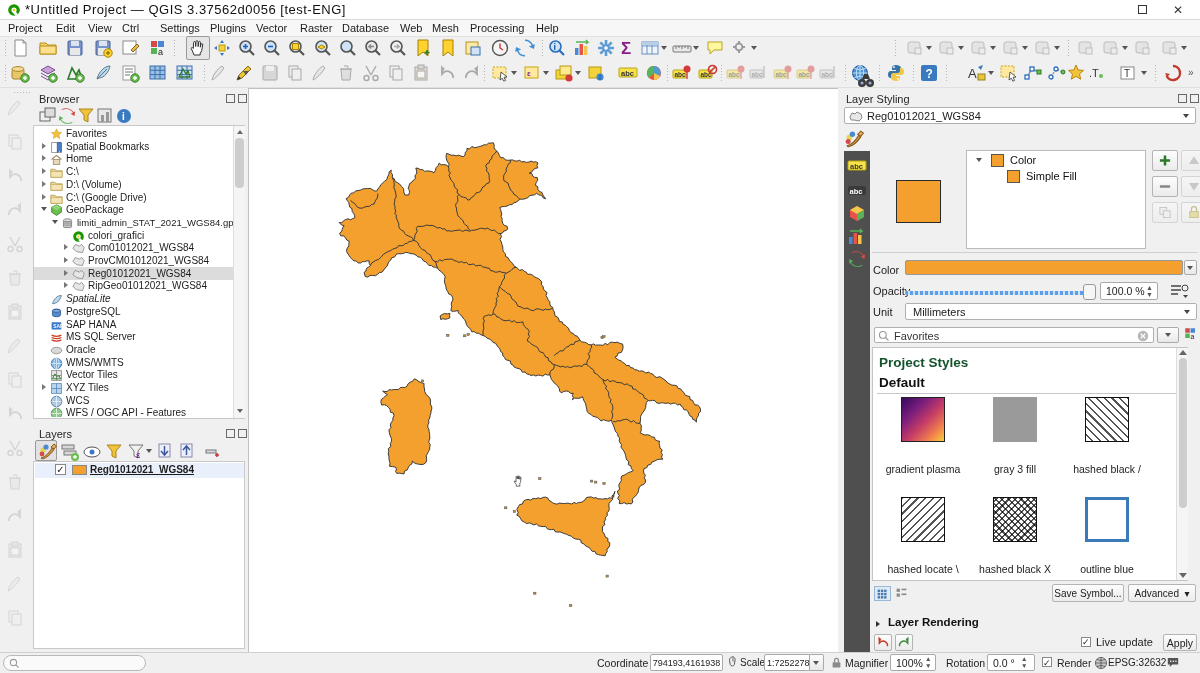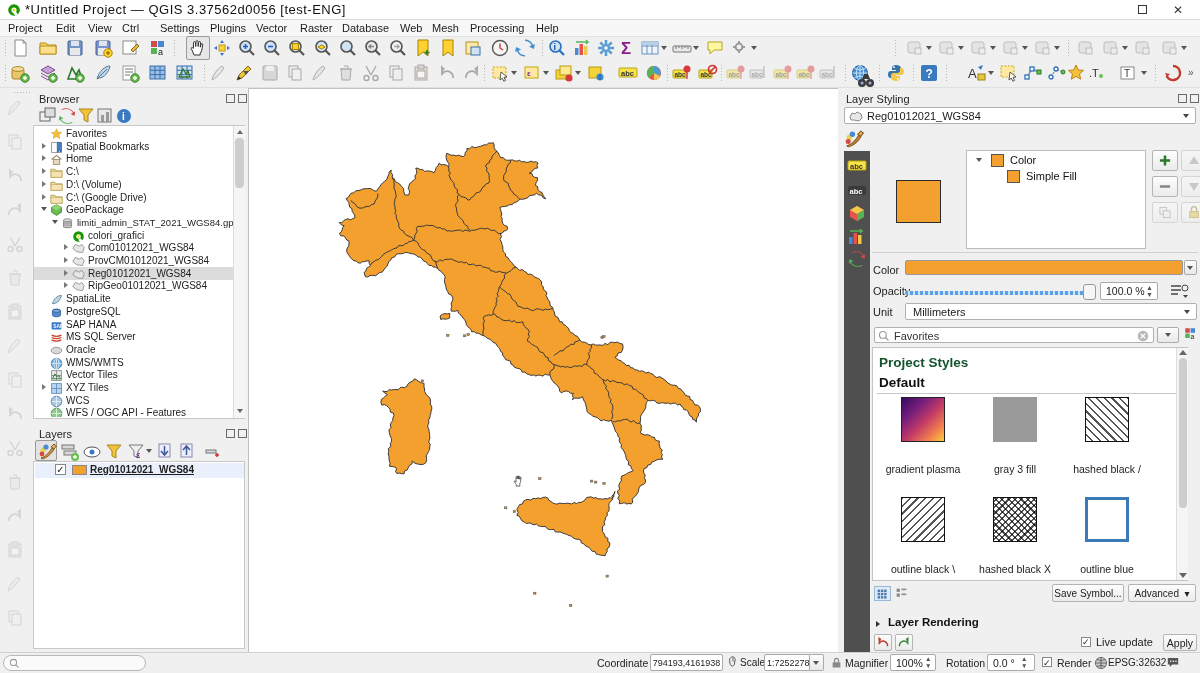--- a/index.html
+++ b/index.html
@@ -882,21 +882,21 @@
           </svg></div>
         <div class="treetxt abs" style="left:54px;top:140.7px;">Reg01012021_WGS84</div>
         <div class="exp" style="left:30px;top:155.39999999999998px"></div>
         <div class="abs" style="left:38px;top:152.39999999999998px;width:13px;height:13px"><svg viewBox="0 0 16 16" width="13" height="13">
             <path d="M1 8l3-5 5 2 3-2 3 4-2 6-7-1z" fill="#e6e6e6" stroke="#8a8a8a"></path>
           </svg></div>
         <div class="treetxt abs" style="left:54px;top:153.39999999999998px;">RipGeo01012021_WGS84</div>
         <div class="abs" style="left:16px;top:165.09999999999997px;width:13px;height:13px"><svg viewBox="0 0 16 16" width="13" height="13">
             <path d="M3 13C5 7 9 3 14 3c-1 5-4 9-9 10z" fill="#bcd6ea" stroke="#5a7a92"></path>
           </svg></div>
-        <div class="treetxt abs" style="left:32px;top:166.09999999999997px;">SpatiaLite</div>
+        <div class="treetxt abs" style="left:32px;top:166.09999999999997px;font-style:italic;">SpatiaLite</div>
         <div class="abs" style="left:16px;top:177.79999999999995px;width:13px;height:13px"><svg viewBox="0 0 16 16" width="13" height="13">
             <path d="M3 6c0-3 10-3 10 0v5c0 3-10 3-10 0z" fill="#5a8ac8" stroke="#2a5a98"></path>
             <ellipse cx="8" cy="6" rx="5" ry="1.8" fill="#88aede" stroke="#2a5a98"></ellipse>
           </svg></div>
         <div class="treetxt abs" style="left:32px;top:178.79999999999995px;">PostgreSQL</div>
         <div class="abs" style="left:16px;top:190.49999999999994px;width:13px;height:13px"><svg viewBox="0 0 16 16" width="13" height="13">
             <rect x="2" y="4" width="12" height="9" rx="1" fill="#3a78c8"></rect>
             <text x="4" y="11" font-size="6" fill="#fff" font-weight="bold">SAP</text>
           </svg></div>
         <div class="treetxt abs" style="left:32px;top:191.49999999999994px;">SAP HANA</div>
@@ -1191,21 +1191,21 @@
         <div class="abs" style="left:6px;top:7px;font-size:13.5px;font-weight:bold;color:#14532d">Project Styles</div>
         <div class="abs" style="left:6px;top:27px;font-size:13.5px;font-weight:bold;color:#111">Default</div>
         <div class="abs" style="left:4px;top:45px;width:300px;height:1px;background:#c8c8c8"></div>
         <div class="abs" style="left:28px;top:49px;width:44px;height:45px;background:linear-gradient(135deg,#35095e,#7a1f7d 30%,#c43b66 55%,#f2814d 80%,#f7cf3c);border:1px solid #222"></div>
         <div class="abs" style="left:10px;top:115px;width:80px;text-align:center;font-size:10.5px;color:#222">gradient  plasma</div>
         <div class="abs" style="left:120px;top:49px;width:44px;height:45px;background:#9a9a9a"></div>
         <div class="abs" style="left:102px;top:115px;width:80px;text-align:center;font-size:10.5px;color:#222">gray 3 fill</div>
         <div class="abs" style="left:212px;top:49px;width:44px;height:45px;border:1.5px solid #111;background:repeating-linear-gradient(45deg,#fff 0 4px,#555 4px 5.5px)"></div>
         <div class="abs" style="left:194px;top:115px;width:80px;text-align:center;font-size:10.5px;color:#222">hashed black /</div>
         <div class="abs" style="left:28px;top:149px;width:44px;height:45px;border:1.5px solid #111;background:repeating-linear-gradient(-45deg,#fff 0 4px,#555 4px 5.5px)"></div>
-        <div class="abs" style="left:10px;top:215px;width:80px;text-align:center;font-size:10.5px;color:#222">outline black \</div>
+        <div class="abs" style="left:10px;top:215px;width:80px;text-align:center;font-size:10.5px;color:#222">hashed locate \</div>
         <div class="abs" style="left:120px;top:149px;width:44px;height:45px;border:1.5px solid #111;background:repeating-linear-gradient(45deg,#fff 0 3px,#555 3px 4.5px),repeating-linear-gradient(-45deg,#fff 0 3px,#555 3px 4.5px);background-blend-mode:multiply"></div>
         <div class="abs" style="left:102px;top:215px;width:80px;text-align:center;font-size:10.5px;color:#222">hashed black X</div>
         <div class="abs" style="left:212px;top:149px;width:44px;height:45px;border:3px solid #3a7ab8;background:#fff"></div>
         <div class="abs" style="left:194px;top:215px;width:80px;text-align:center;font-size:10.5px;color:#222">outline blue</div>
         <div class="abs" style="left:303px;top:0;width:12px;height:232px;background:#f5f5f5;border-left:1px solid #ddd">
           <div class="abs" style="left:2px;top:2px;width:8px;height:0;border-left:4px solid transparent;border-right:4px solid transparent;border-bottom:5px solid #666"></div>
           <div class="abs" style="left:2px;top:10px;width:8px;height:150px;background:#cdcdcd;border-radius:4px"></div>
           <div class="abs" style="left:2px;top:225px;width:8px;height:0;border-left:4px solid transparent;border-right:4px solid transparent;border-top:5px solid #666"></div>
         </div>
       </div>

